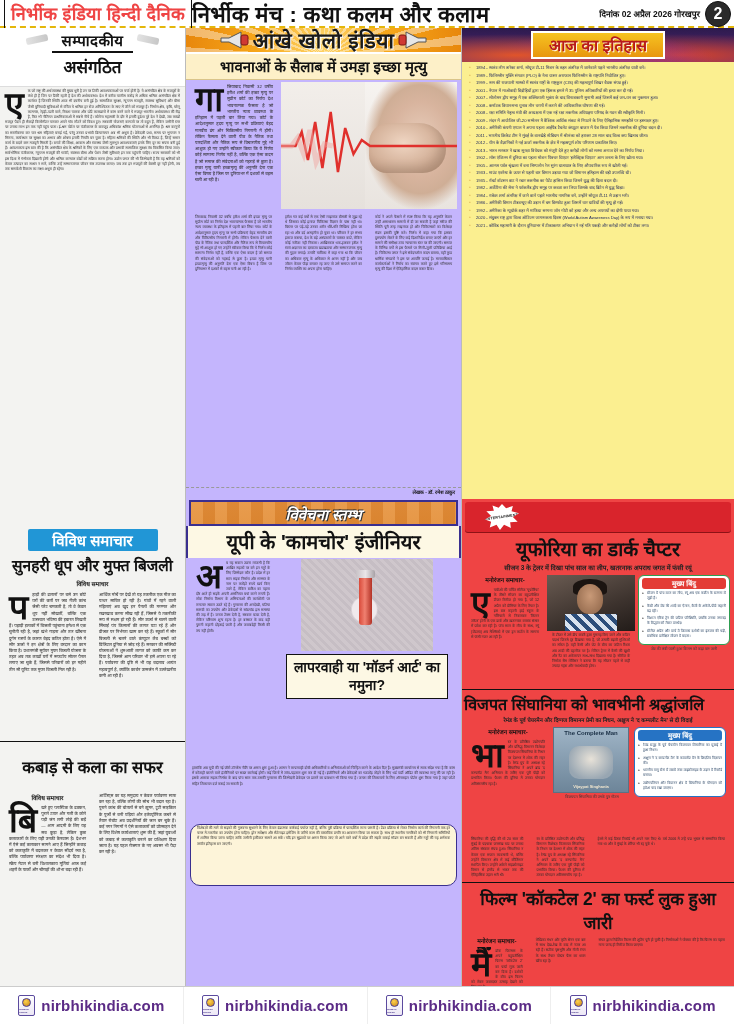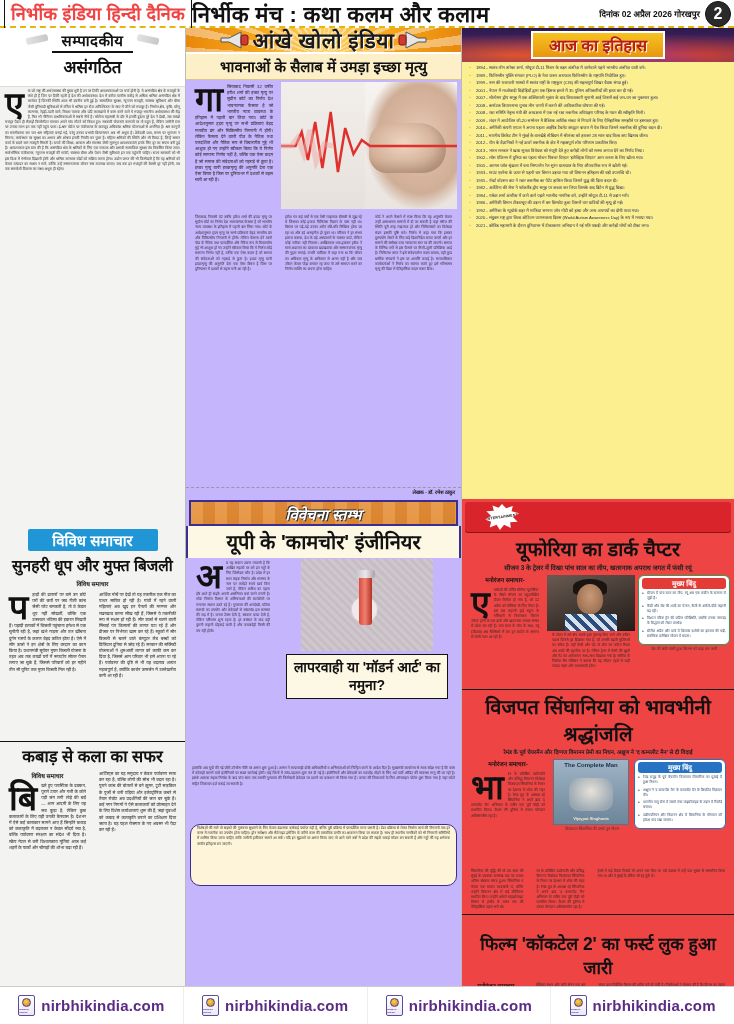--- a/index.html
+++ b/index.html
@@ -99,21 +99,21 @@
     background:#2196d6; color:#fff;
     font-size:15px; font-weight:bold; text-align:center;
     padding:1px 0; border-radius:2px;
   }
   .vs-head{
     text-align:center; font-size:15.5px; font-weight:bold;
     color:#111; padding:1px 2px 3px;
   }
   .kabad-head{
     text-align:center; font-size:16.5px; font-weight:bold;
-    color:#111; padding:2px 2px; border-top:1.5px solid #111;
+    color:#111; padding:13px 2px; border-top:1.5px solid #111;
     margin-top:3px;
   }
   .byline-c{ text-align:center; font-size:6px; font-weight:bold; color:#111; padding:1px 0 2px;}
 
   
   .akh-banner{
     height:26px;
     background:
       radial-gradient(circle at 50% 60%, #ffd76e 0%, #f7a81b 45%, #e8870c 100%);
     display:flex; align-items:center; justify-content:center;
@@ -304,21 +304,21 @@
     position:relative; font-size:3.5px; line-height:1.5;
     color:#1d3a5c; padding-left:5px; margin-bottom:2px; text-align:justify;
   }
   .mukhya li:before{
     content:"●"; position:absolute; left:0; top:0; font-size:3px; color:#222;
   }
   .mukhya.blue{ border-color:#2673c4;}
   .mukhya.blue .mukhya-hd{ background:#2673c4;}
 
   .vij-head{
-    text-align:center; font-size:20px; font-weight:bold; color:#111;
+    text-align:left; font-size:16px; font-weight:bold; color:#111;
     padding:3px 2px 1px; border-top:1.5px solid #111; margin-top:3px;
   }
   .vij-sub{ text-align:center; font-size:5.6px; font-weight:bold; color:#222; padding:0 4px 3px;}
   .book-photo{
     width:76px; height:66px;
     background:linear-gradient(180deg,#9fb4c6,#6d8599);
     position:relative; overflow:hidden; border:1px solid #5c7183;
   }
   .book-photo .bt{
     position:absolute; top:2px; left:0; right:0; text-align:center;
@@ -328,21 +328,21 @@
     position:absolute; bottom:3px; left:0; right:0; text-align:center;
     font-size:4px; font-weight:bold; color:#f3e8d0;
   }
   .book-photo .fig{
     position:absolute; left:20%; top:28%; width:60%; height:52%;
     background:radial-gradient(ellipse at 50% 40%,#e8e2d8,#98a6b2 75%);
     border-radius:10px;
   }
   .film-head{
     text-align:center; font-size:17.5px; font-weight:bold; color:#111;
-    padding:16px 2px 2px; border-top:1.5px solid #111; margin-top:3px;
+    padding:3px 2px 2px; border-top:1.5px solid #111; margin-top:3px;
   }
 
   
   .footer{
     position:absolute; bottom:0; left:0; width:734px; height:38px;
     background:#ffffff; border-top:1px solid #ccc;
     display:flex;
   }
   .fcell{
     flex:1; display:flex; align-items:center; justify-content:center;

